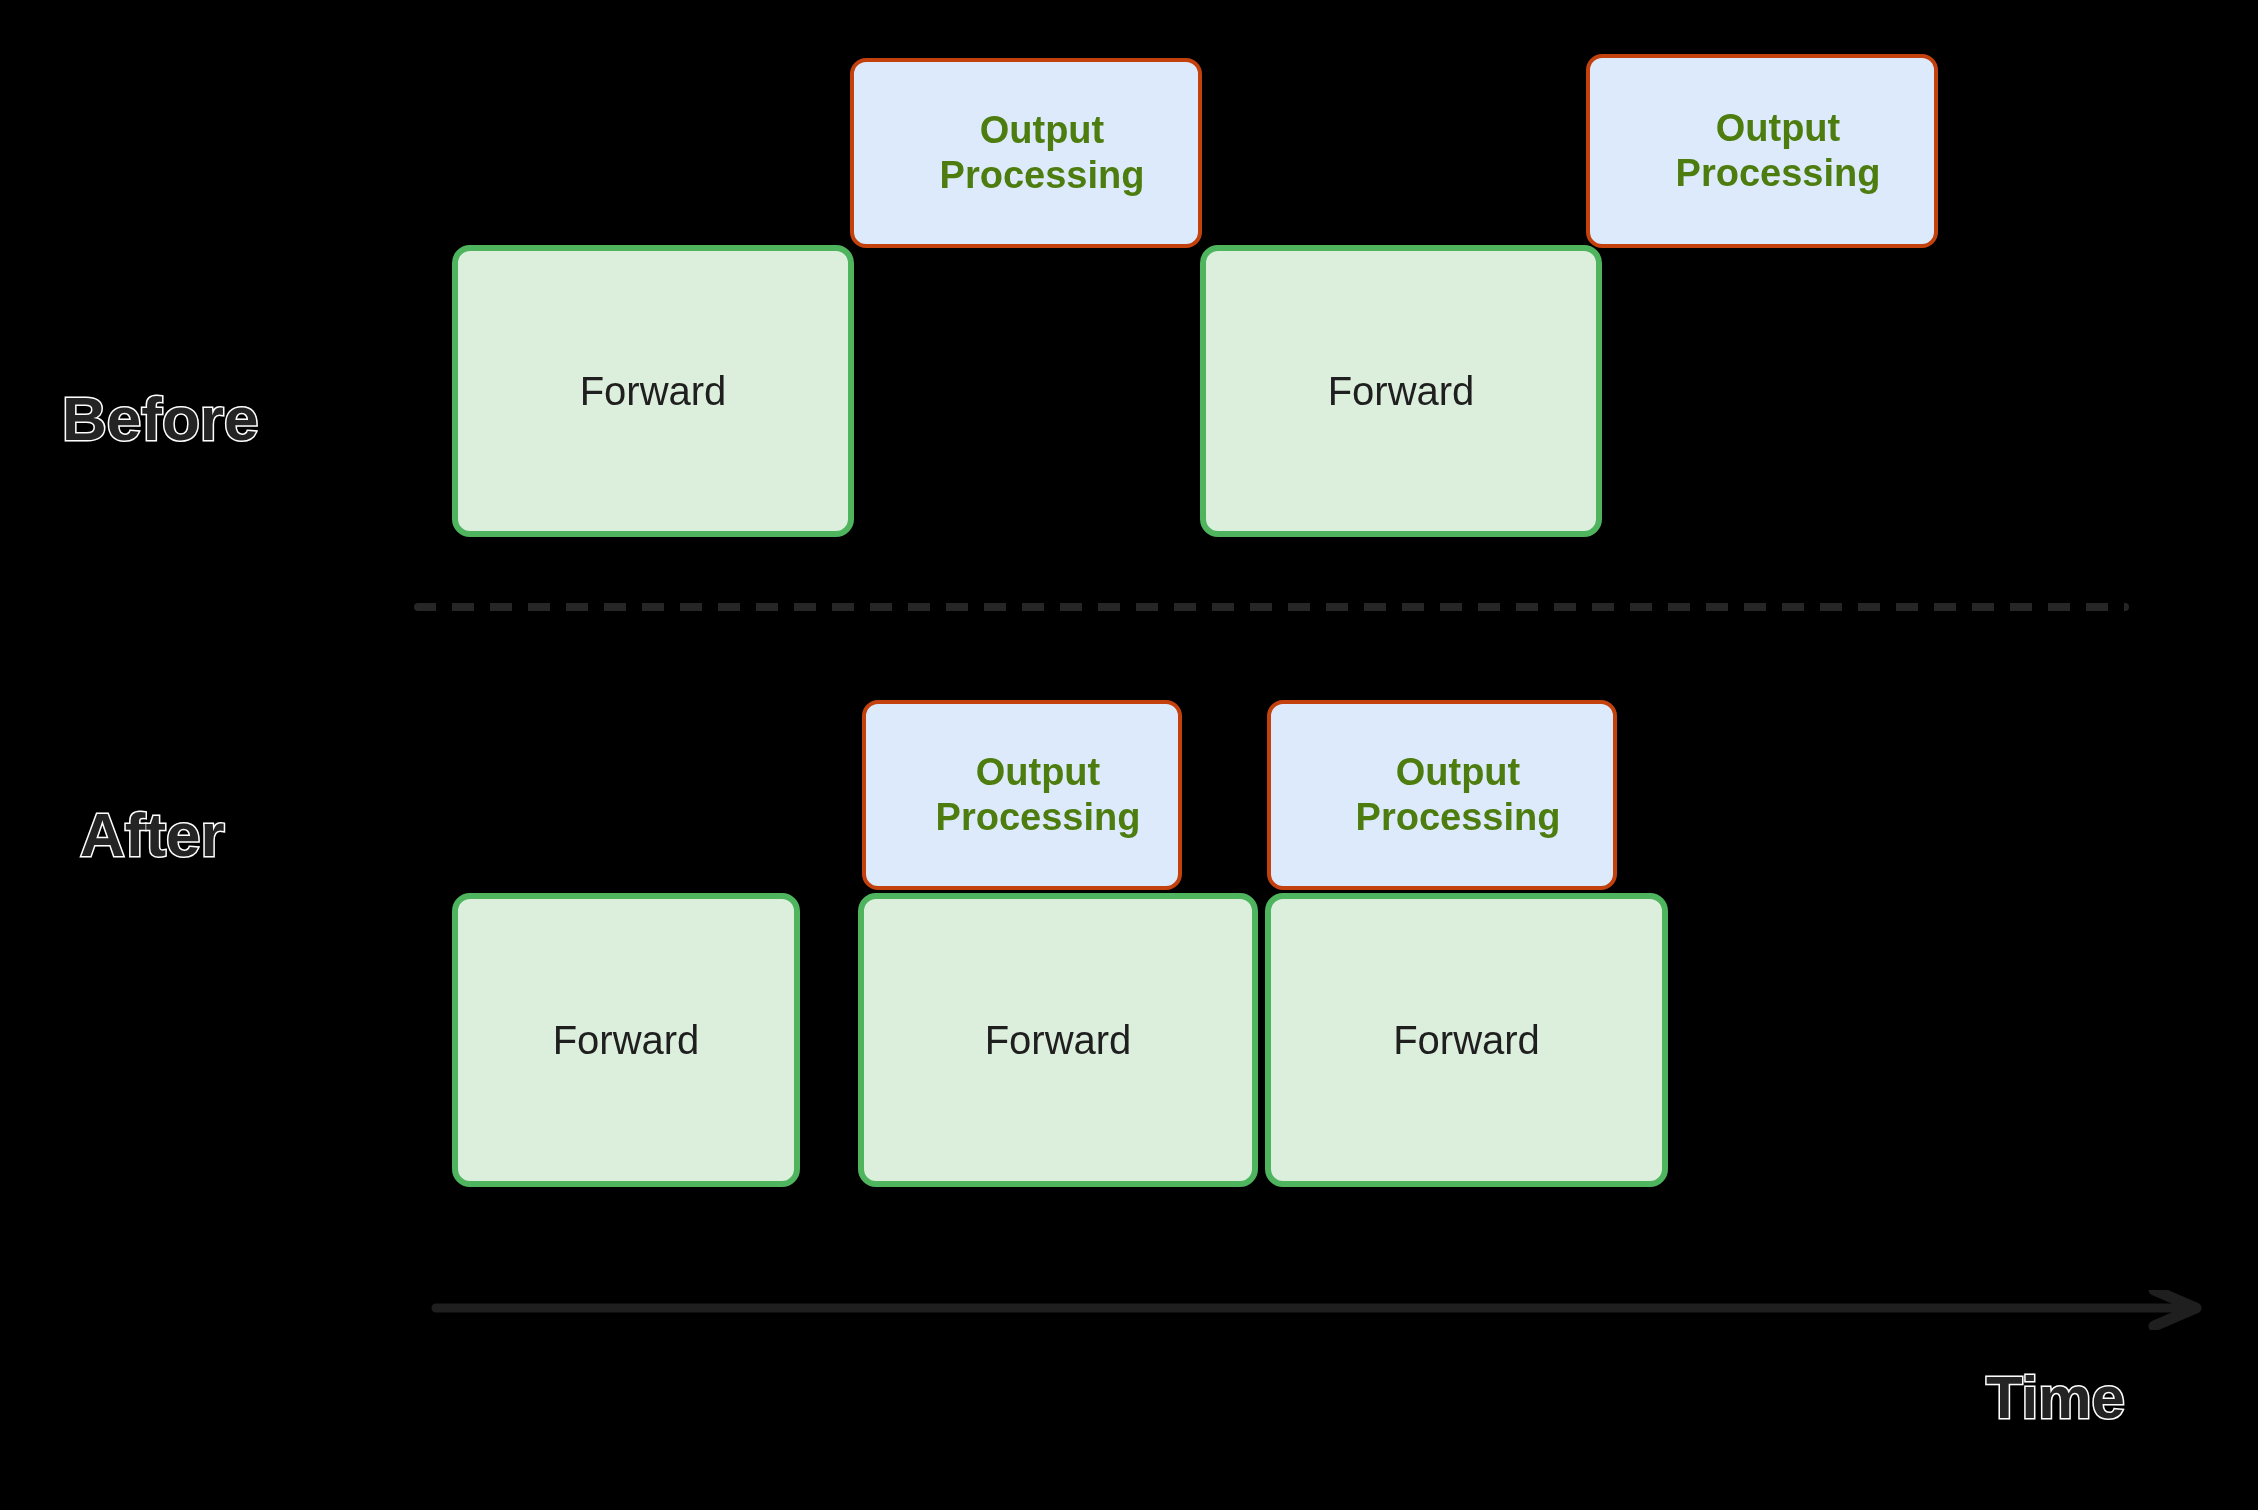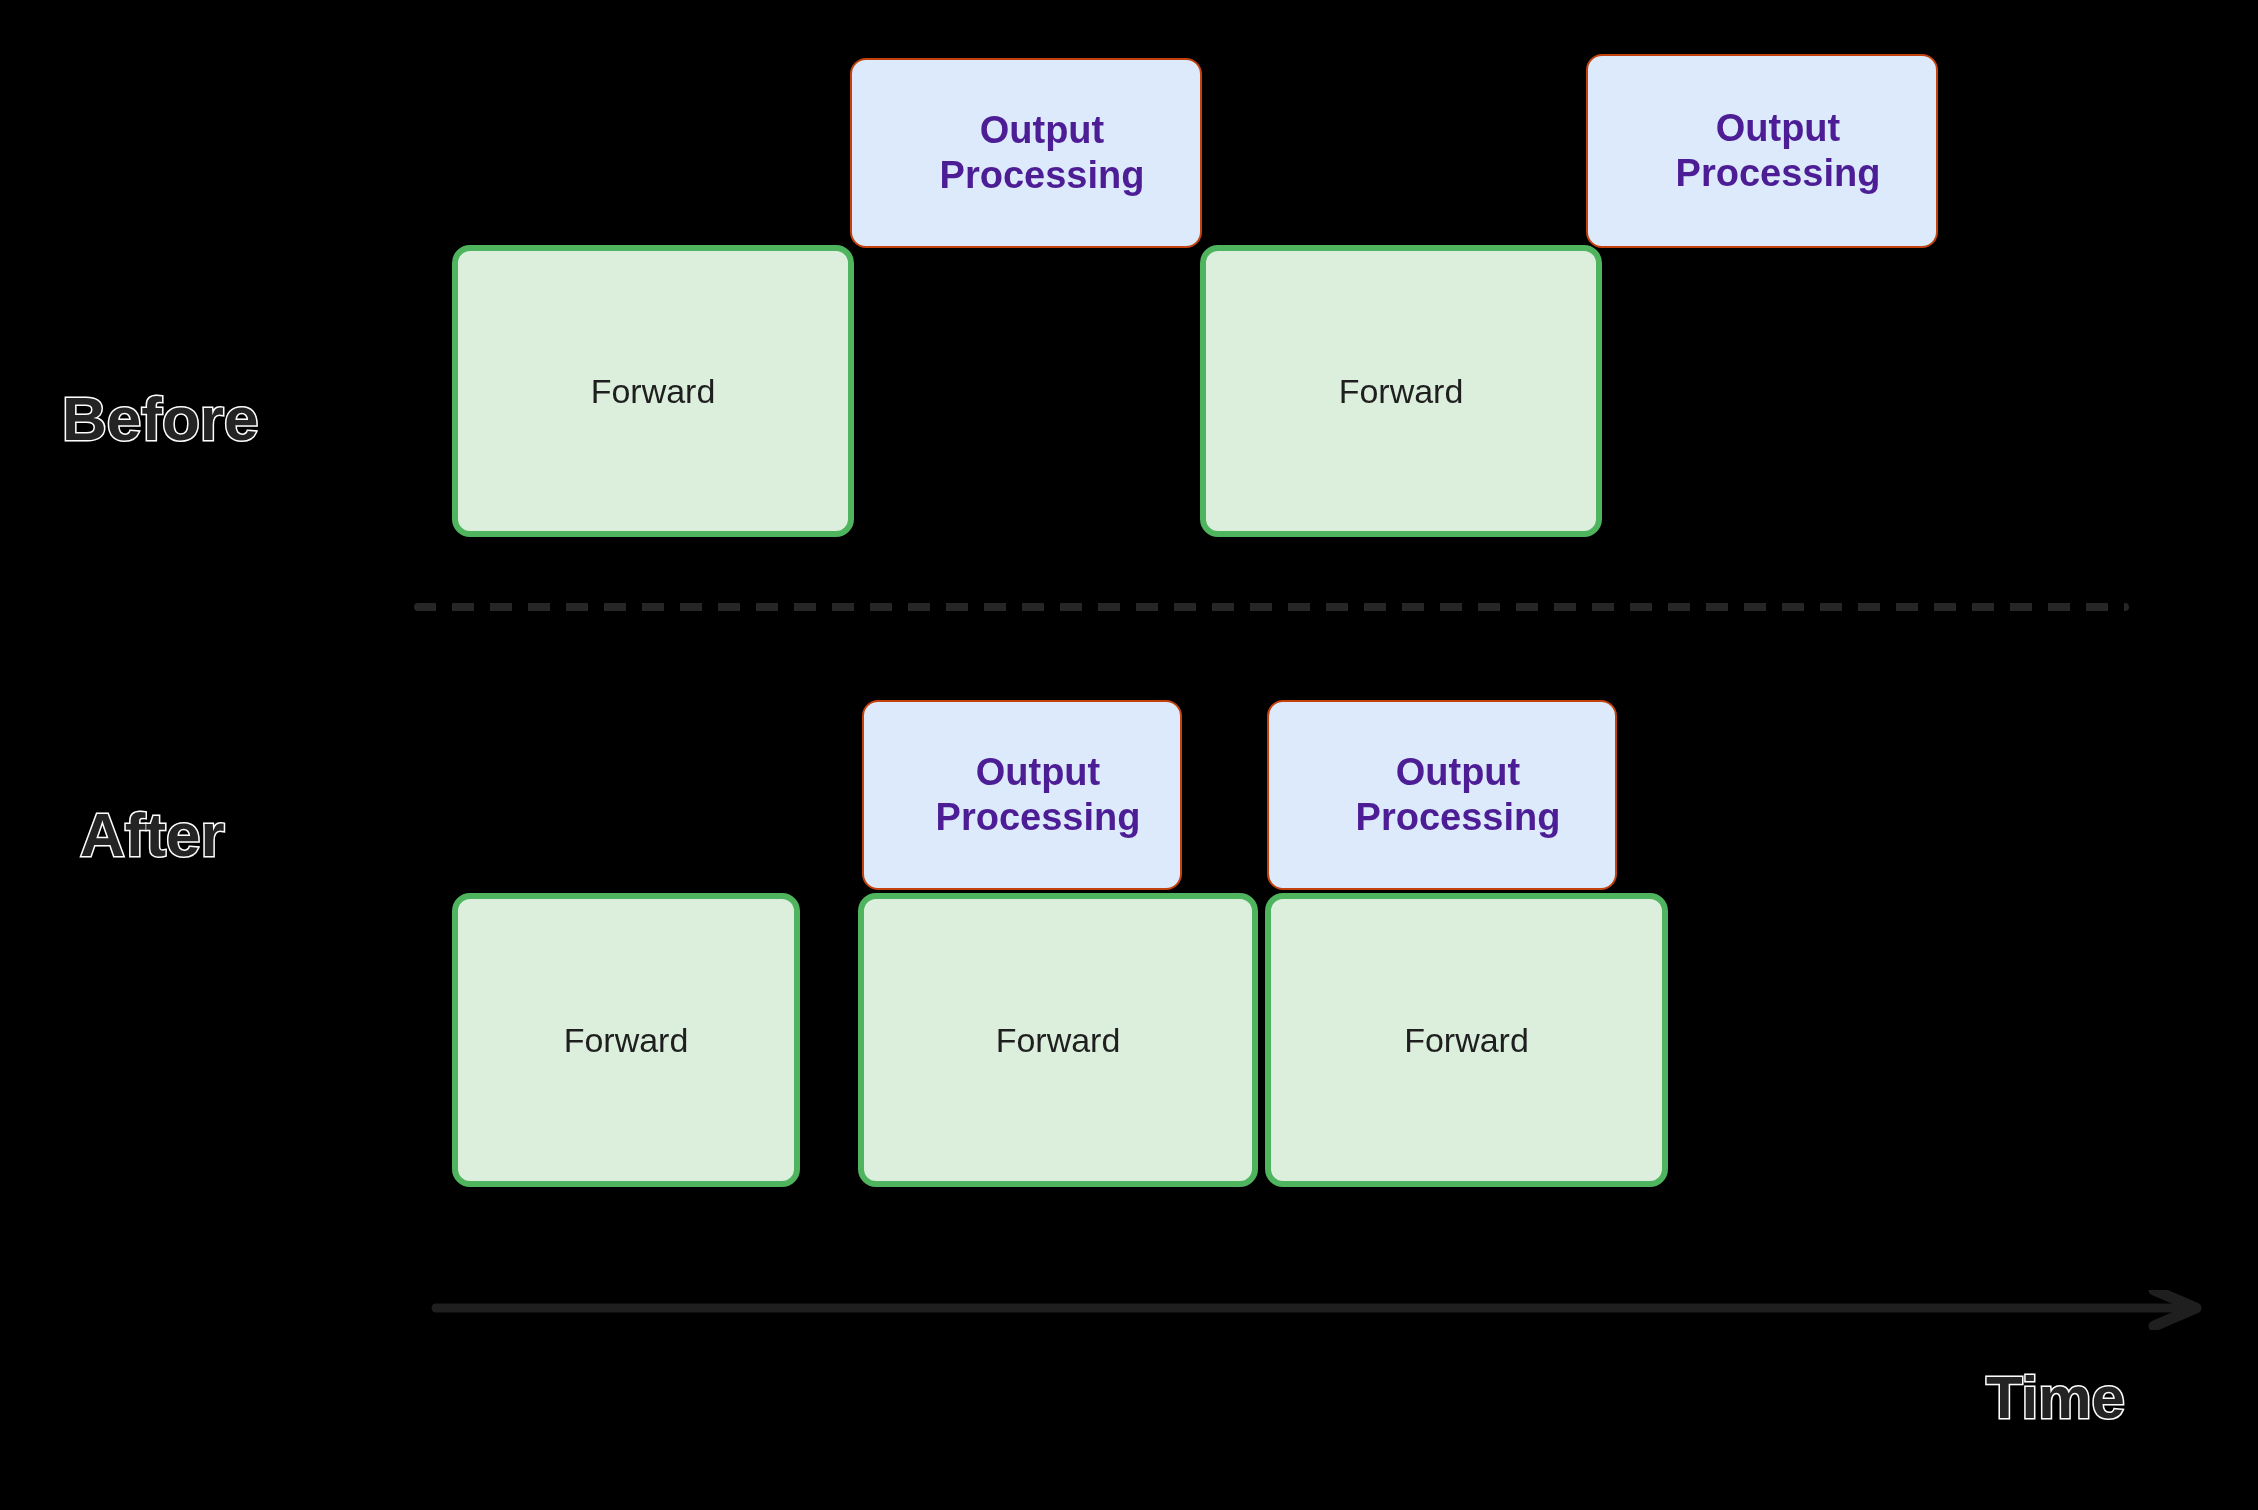--- a/index.html
+++ b/index.html
@@ -43,28 +43,28 @@
     align-items: center;
     justify-content: center;
     text-align: center;
     border-radius: 16px;
   }
   .box-forward {
     background: #dcefdd;
     border: 6px solid #4eb45e;
     border-radius: 18px;
     color: #1f1f1f;
-    font-size: 34px;
+    font-size: 40px;
     font-weight: 400;
   }
   .box-output {
     background: #dceafb;
-    border: 2px solid #c2410c;
+    border: 4px solid #c2410c;
     border-radius: 16px;
-    color: #4c1d95;
+    color: #4d7c0f;
     font-size: 38px;
     font-weight: bold;
     line-height: 1.18;
     z-index: 3;
     padding-left: 32px;
   }
   .box-label { pointer-events: none; }
 
   
   #divider {

